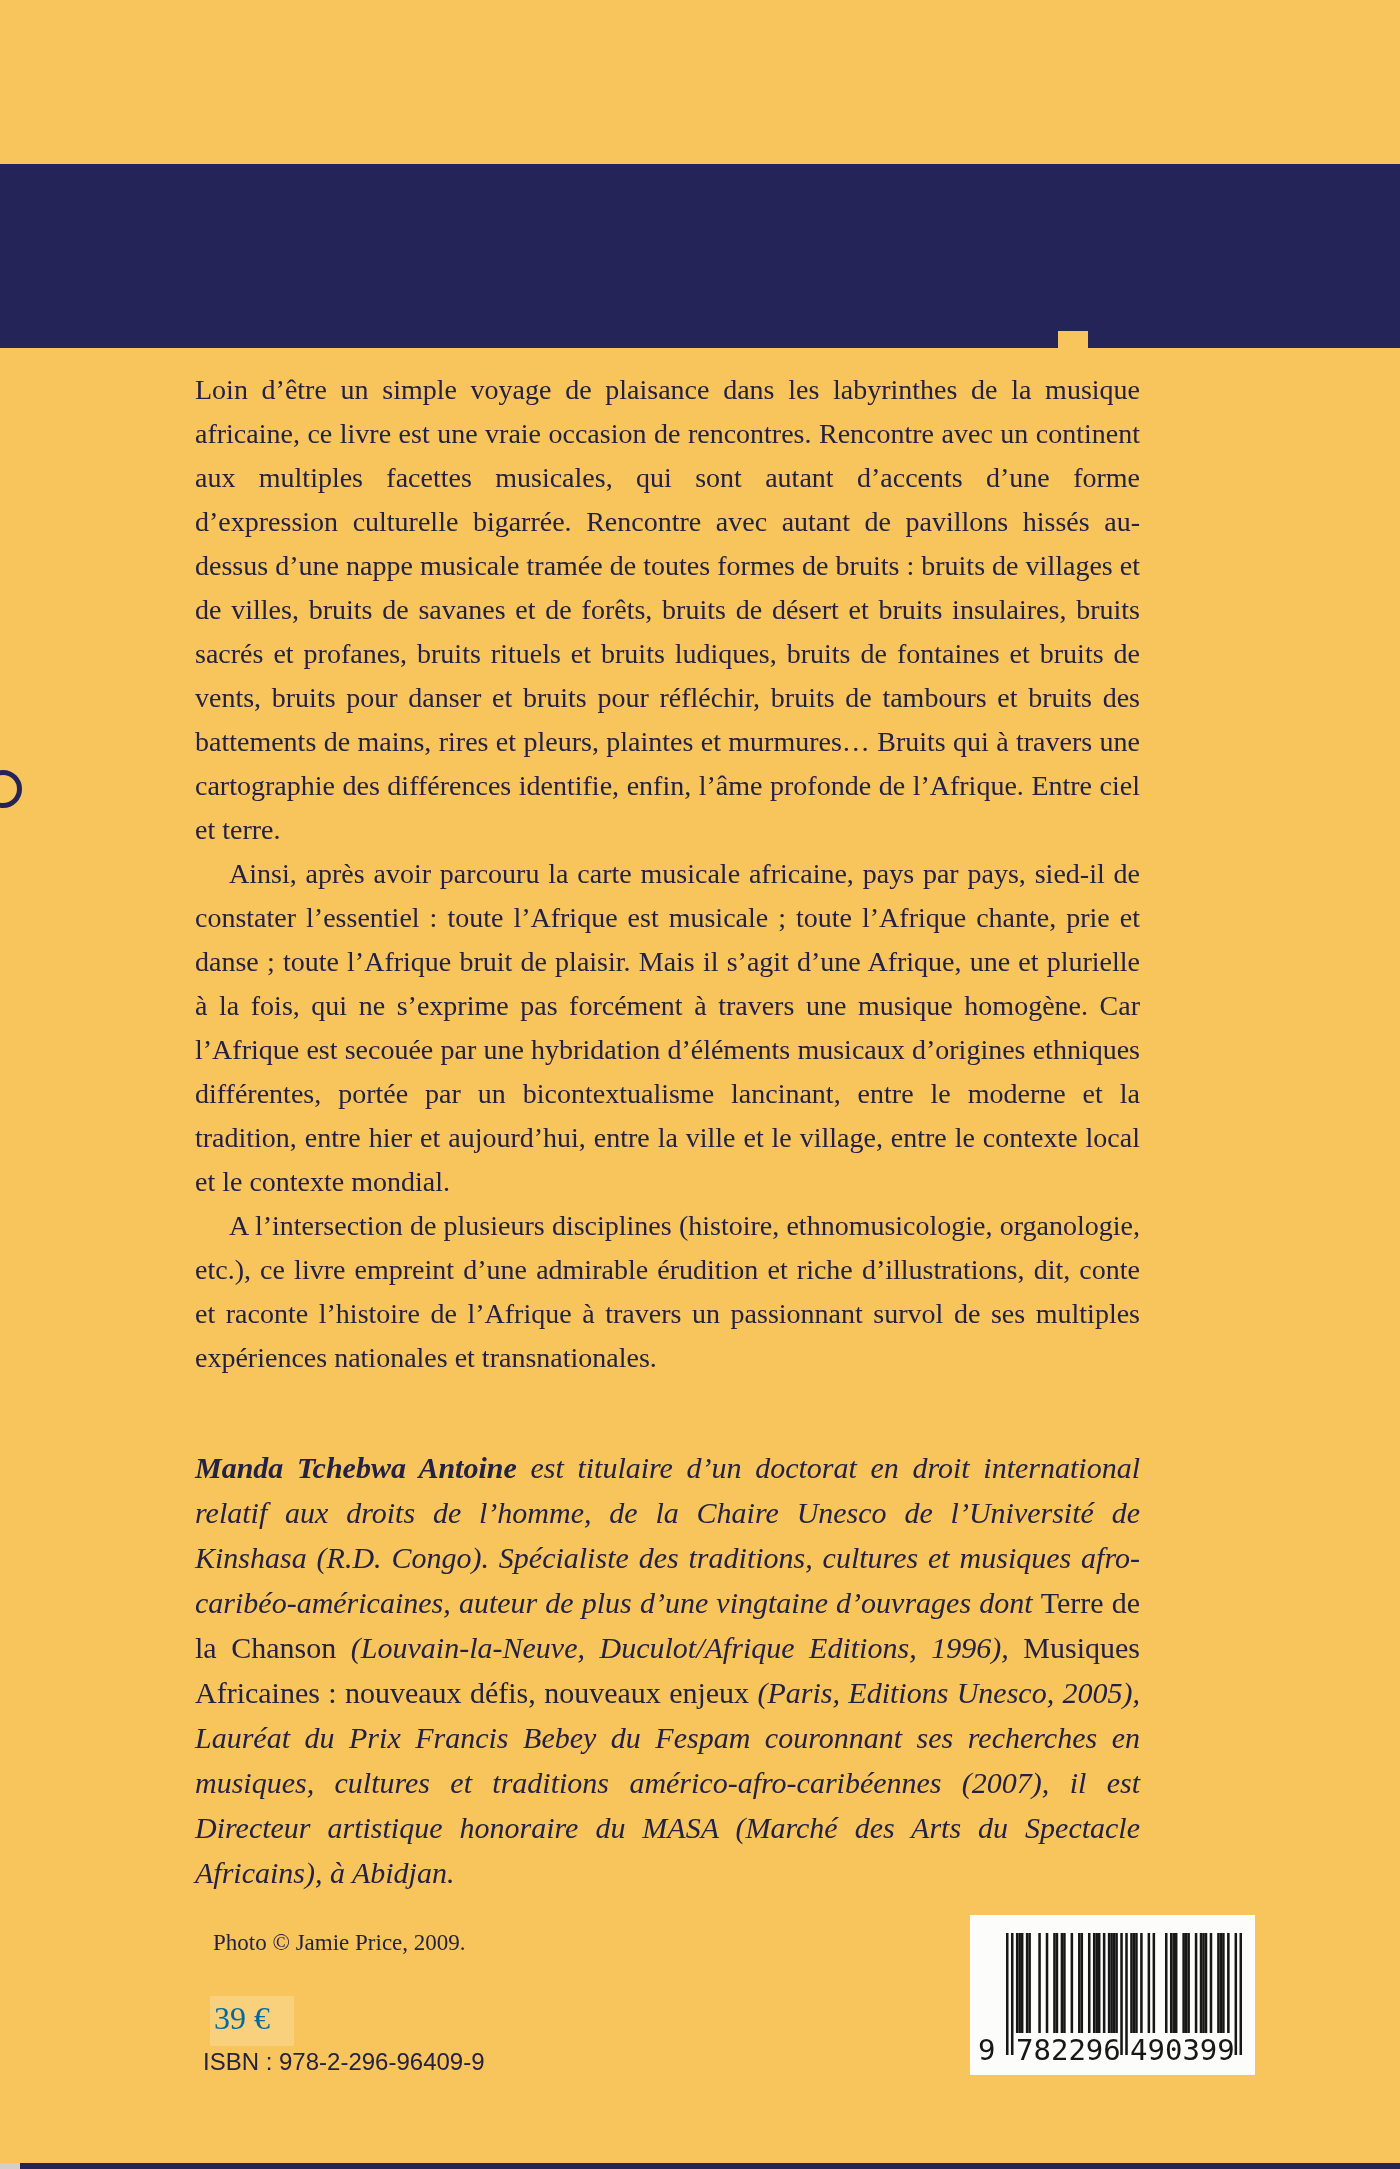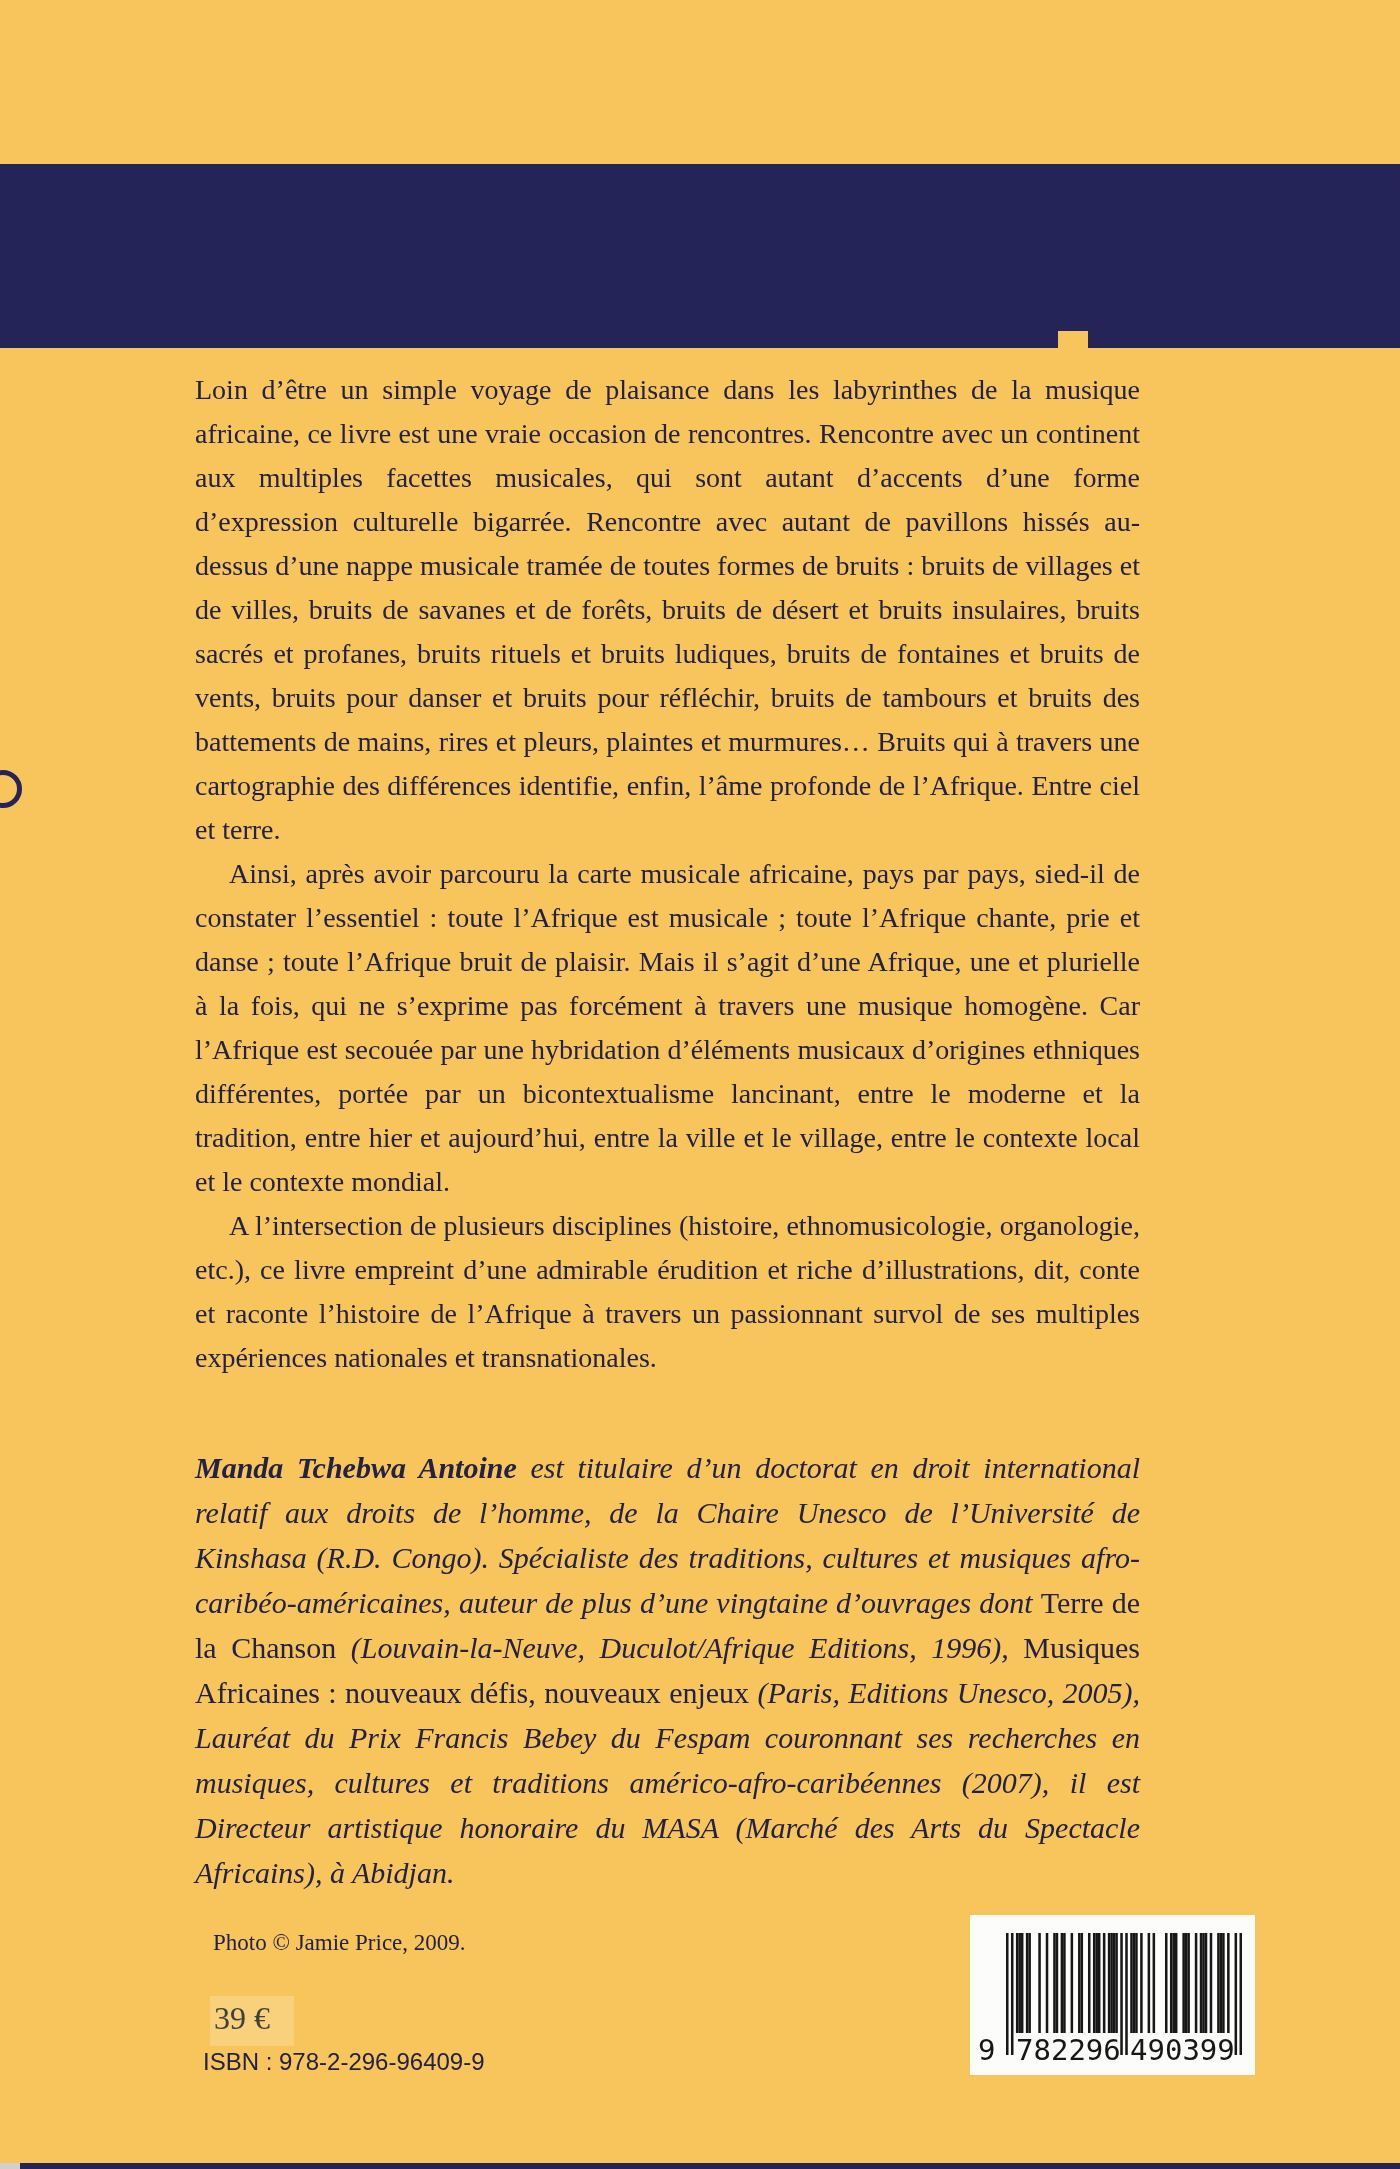--- a/index.html
+++ b/index.html
@@ -41,21 +41,21 @@
   .bio{
     position:absolute;left:195px;top:1445px;width:945px;
     font-size:30px;line-height:45px;text-align:justify;
   }
   .bio-bolditalic{font-weight:bold;font-style:italic;}
   .bio-italic{font-style:italic;}
   .bio-roman{font-style:normal;}
   .photo-credit{position:absolute;left:213px;top:1930px;font-size:23px;}
   .price-bg{position:absolute;left:210px;top:1996px;width:84px;height:50px;
             background:rgba(255,250,235,0.22);}
-  .price{position:absolute;left:214px;top:2000px;font-size:32px;color:#404040;}
+  .price{position:absolute;left:214px;top:2000px;font-size:32px;color:#0369a1;}
   .isbn{position:absolute;left:203px;top:2048px;font-size:24px;
         font-family:"Liberation Sans", sans-serif;}
   
   .barcode{position:absolute;left:970px;top:1915px;width:285px;height:160px;background:#FCFCFA;}
   .barcode svg{position:absolute;left:36px;top:18px;}
   .bc-digit{position:absolute;top:118px;font-family:"DejaVu Sans Mono", monospace;
             font-size:29px;color:#171717;}
   .bc-first{left:8px;}
   .bc-g1{left:46px;width:100px;text-align:center;}
   .bc-g2{left:160px;width:100px;text-align:center;}

